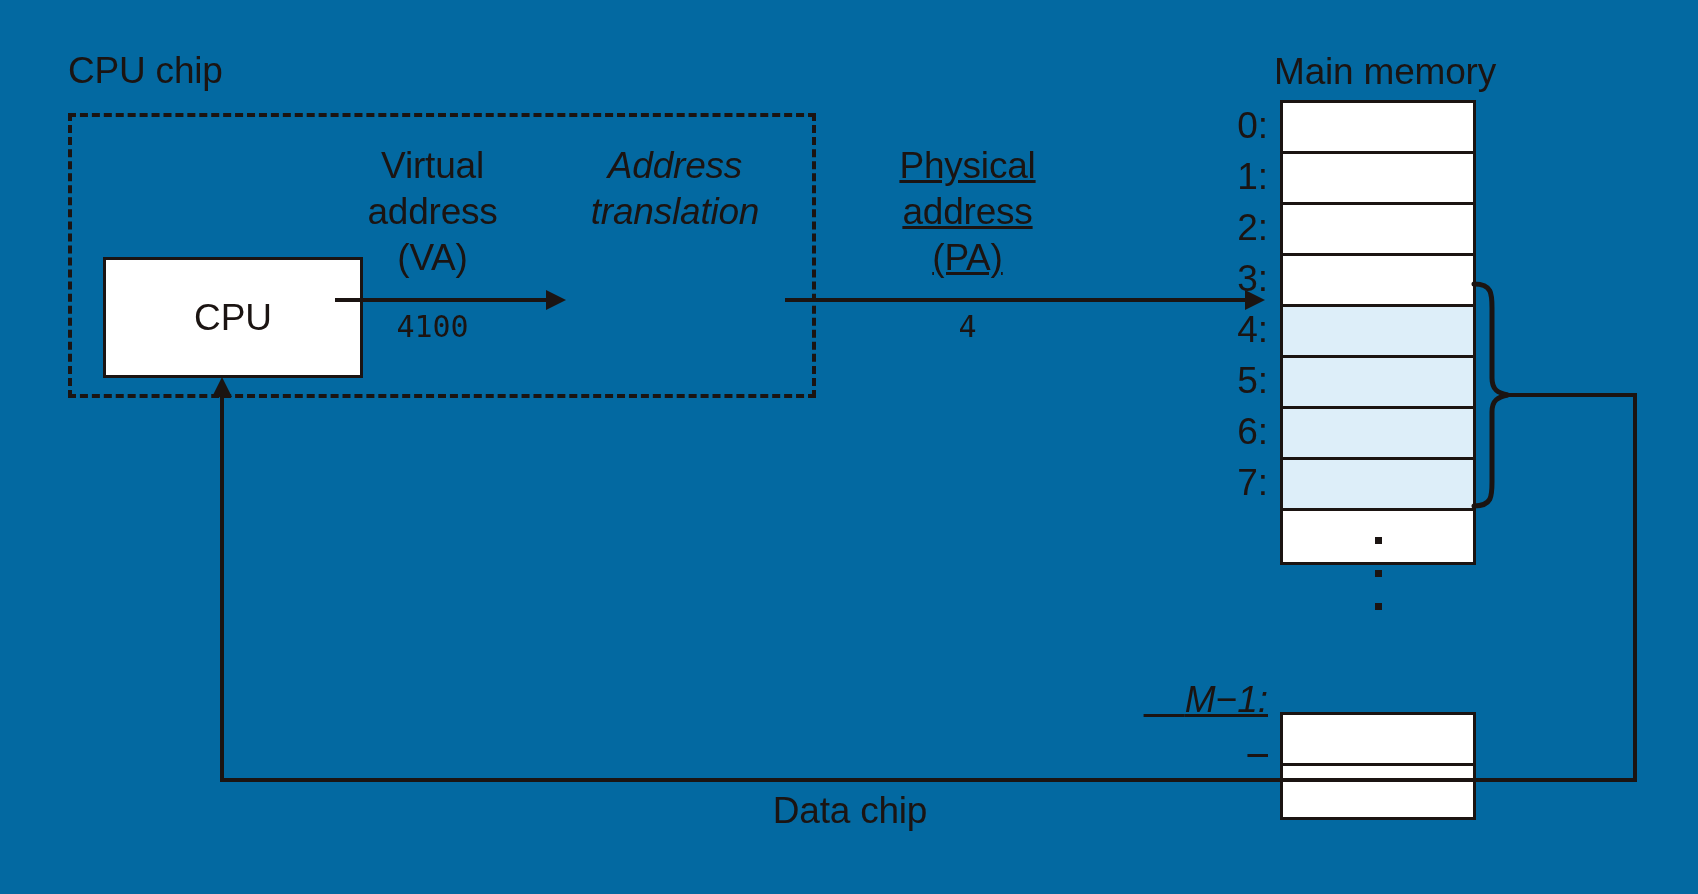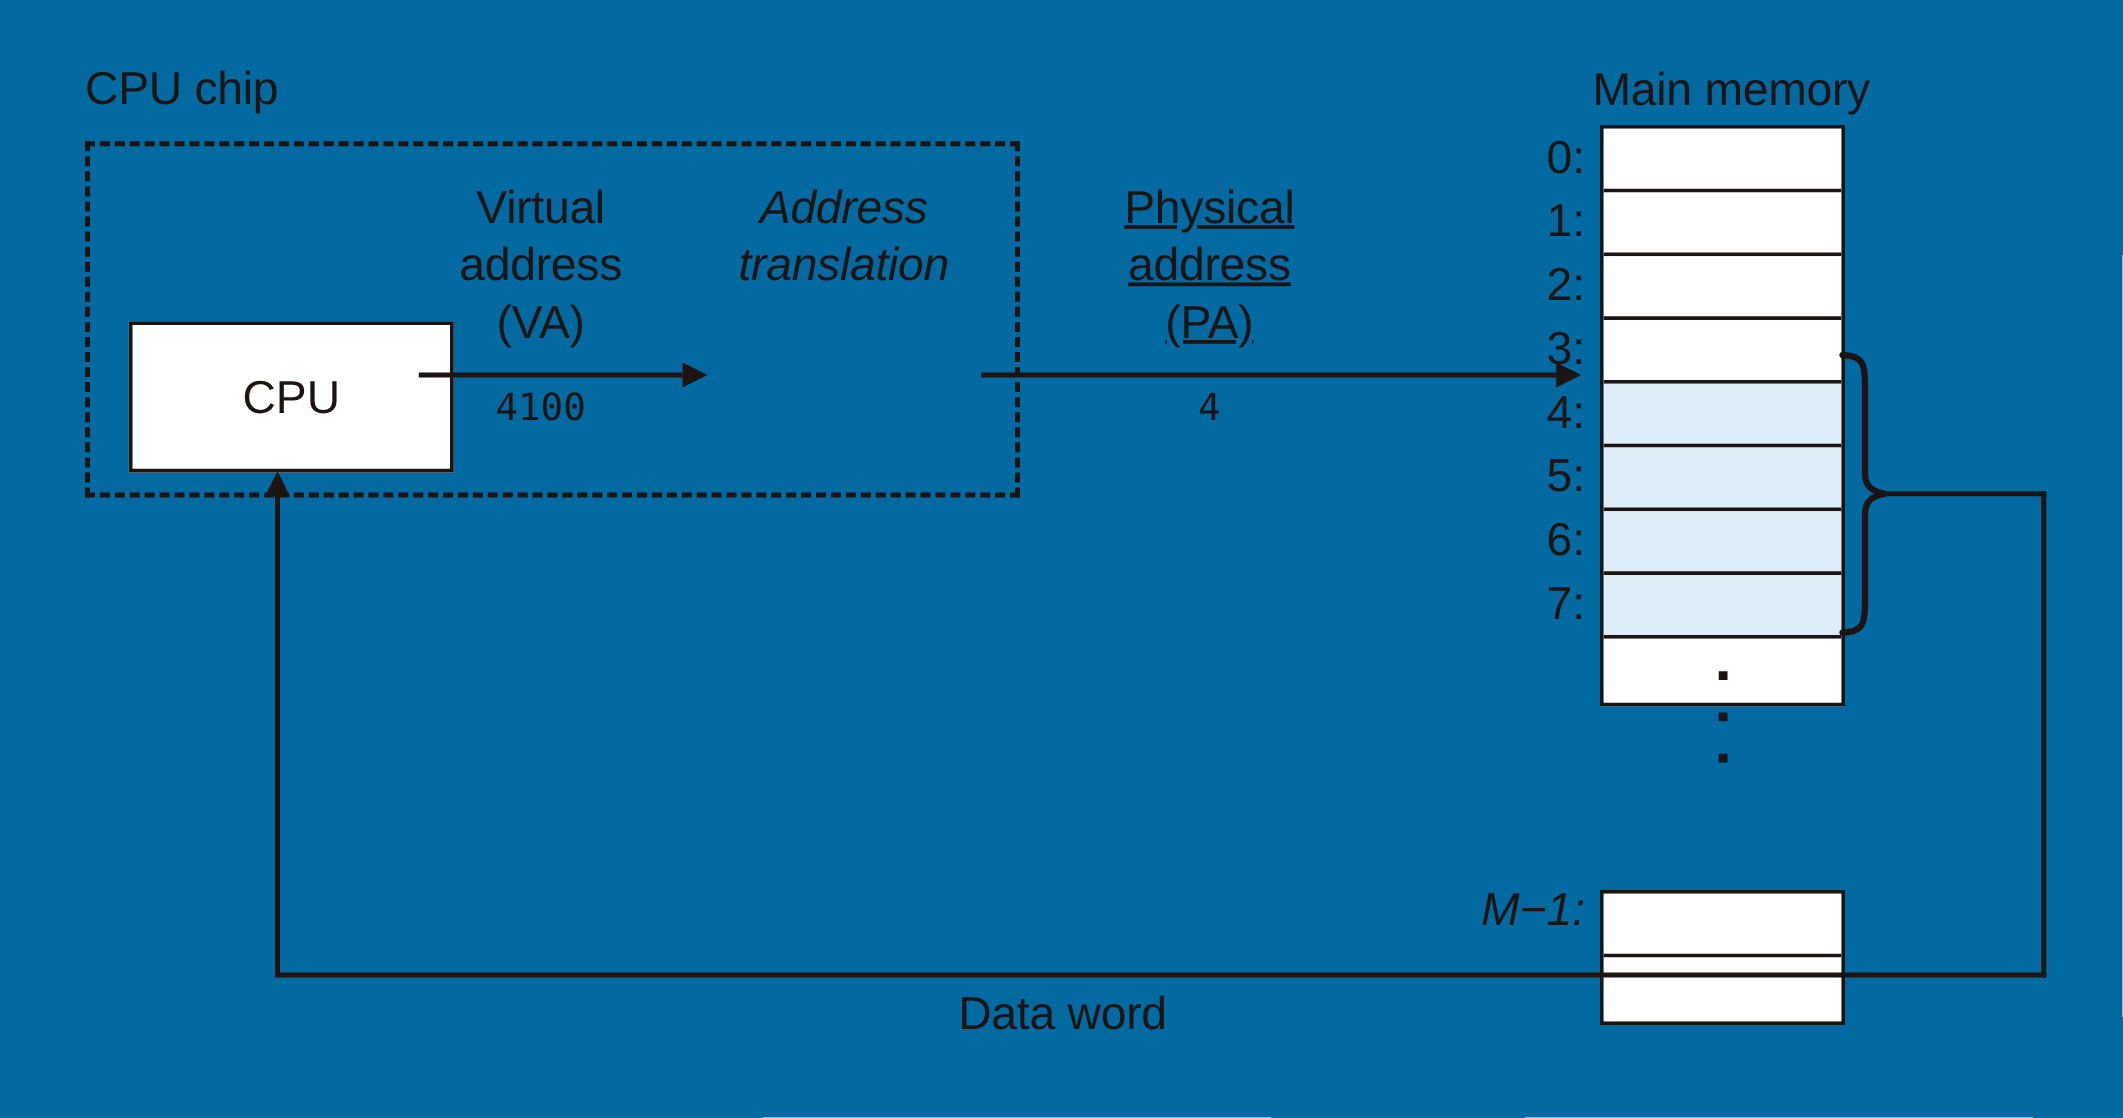--- a/index.html
+++ b/index.html
@@ -227,21 +227,21 @@
 
   <div class="mem-index" style="left:1108px; top:106px;">0:</div>
   <div class="mem-index" style="left:1108px; top:157px;">1:</div>
   <div class="mem-index" style="left:1108px; top:208px;">2:</div>
   <div class="mem-index" style="left:1108px; top:259px;">3:</div>
   <div class="mem-index" style="left:1108px; top:310px;">4:</div>
   <div class="mem-index" style="left:1108px; top:361px;">5:</div>
   <div class="mem-index" style="left:1108px; top:412px;">6:</div>
   <div class="mem-index" style="left:1108px; top:463px;">7:</div>
 
-  <div class="mem-index wide" style="left:1068px; top:668px;">
+  <div class="mem-index wide" style="left:1068px; top:640px;text-decoration:underline;">
     <span class="italic" style="font-style:italic;">M−1:</span>
   </div>
 
   <div id="memory-ellipsis">
     <i></i>
       <i></i>
       <i></i>
   </div>
 
   <svg id="brace-svg" viewBox="0 0 70 230" preserveAspectRatio="none">
@@ -250,15 +250,15 @@
 
   <div class="hline" style="left:1505px; top:393px; width:132px;"></div>
 
   <div class="vline" style="left:1633px; top:393px; height:389px;"></div>
 
   <div class="hline" style="left:220px; top:778px; width:1417px;"></div>
 
   <div class="vline" style="left:220px; top:395px; height:385px;"></div>
   <div class="arrowhead-up" style="left:212px; top:377px;"></div>
 
-  <div class="lbl center" id="data-word-label">Data word</div>
+  <div class="lbl center" id="data-word-label">Data chip</div>
 
 </div>
 
 </body></html>

